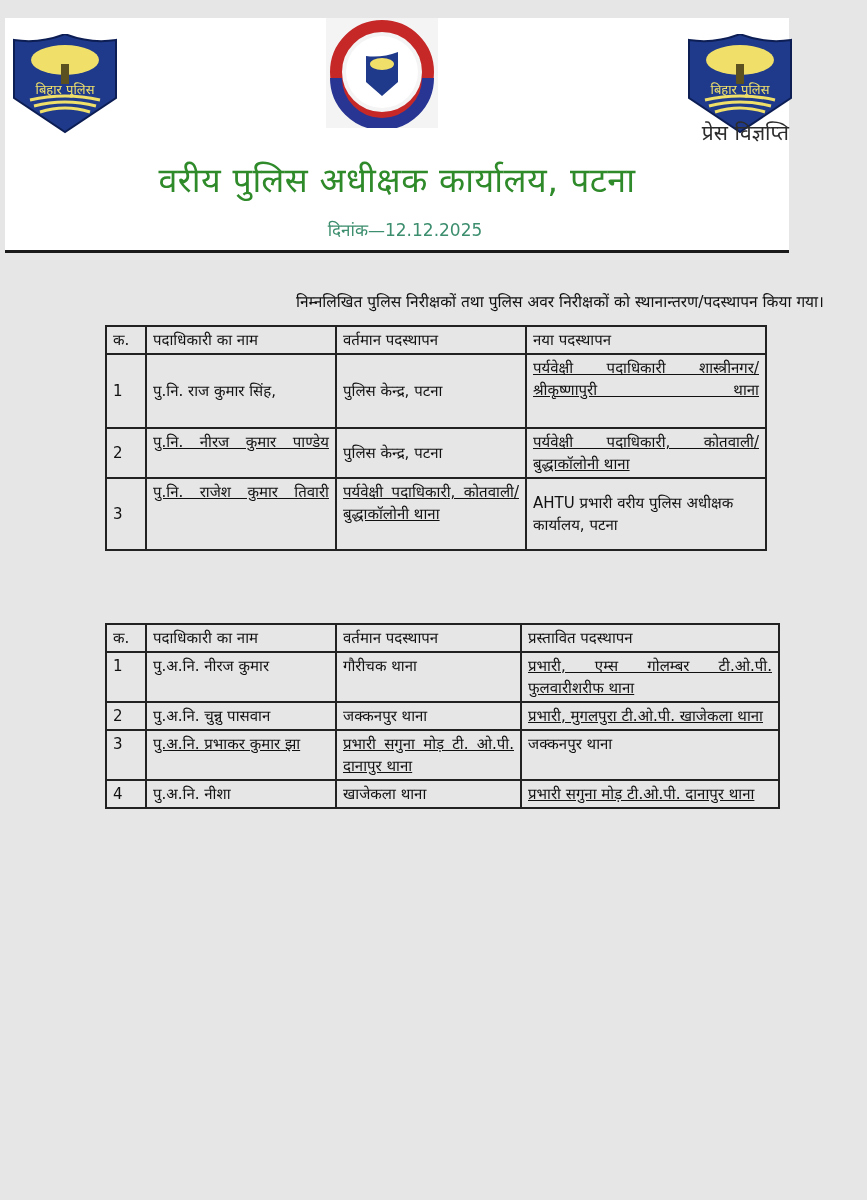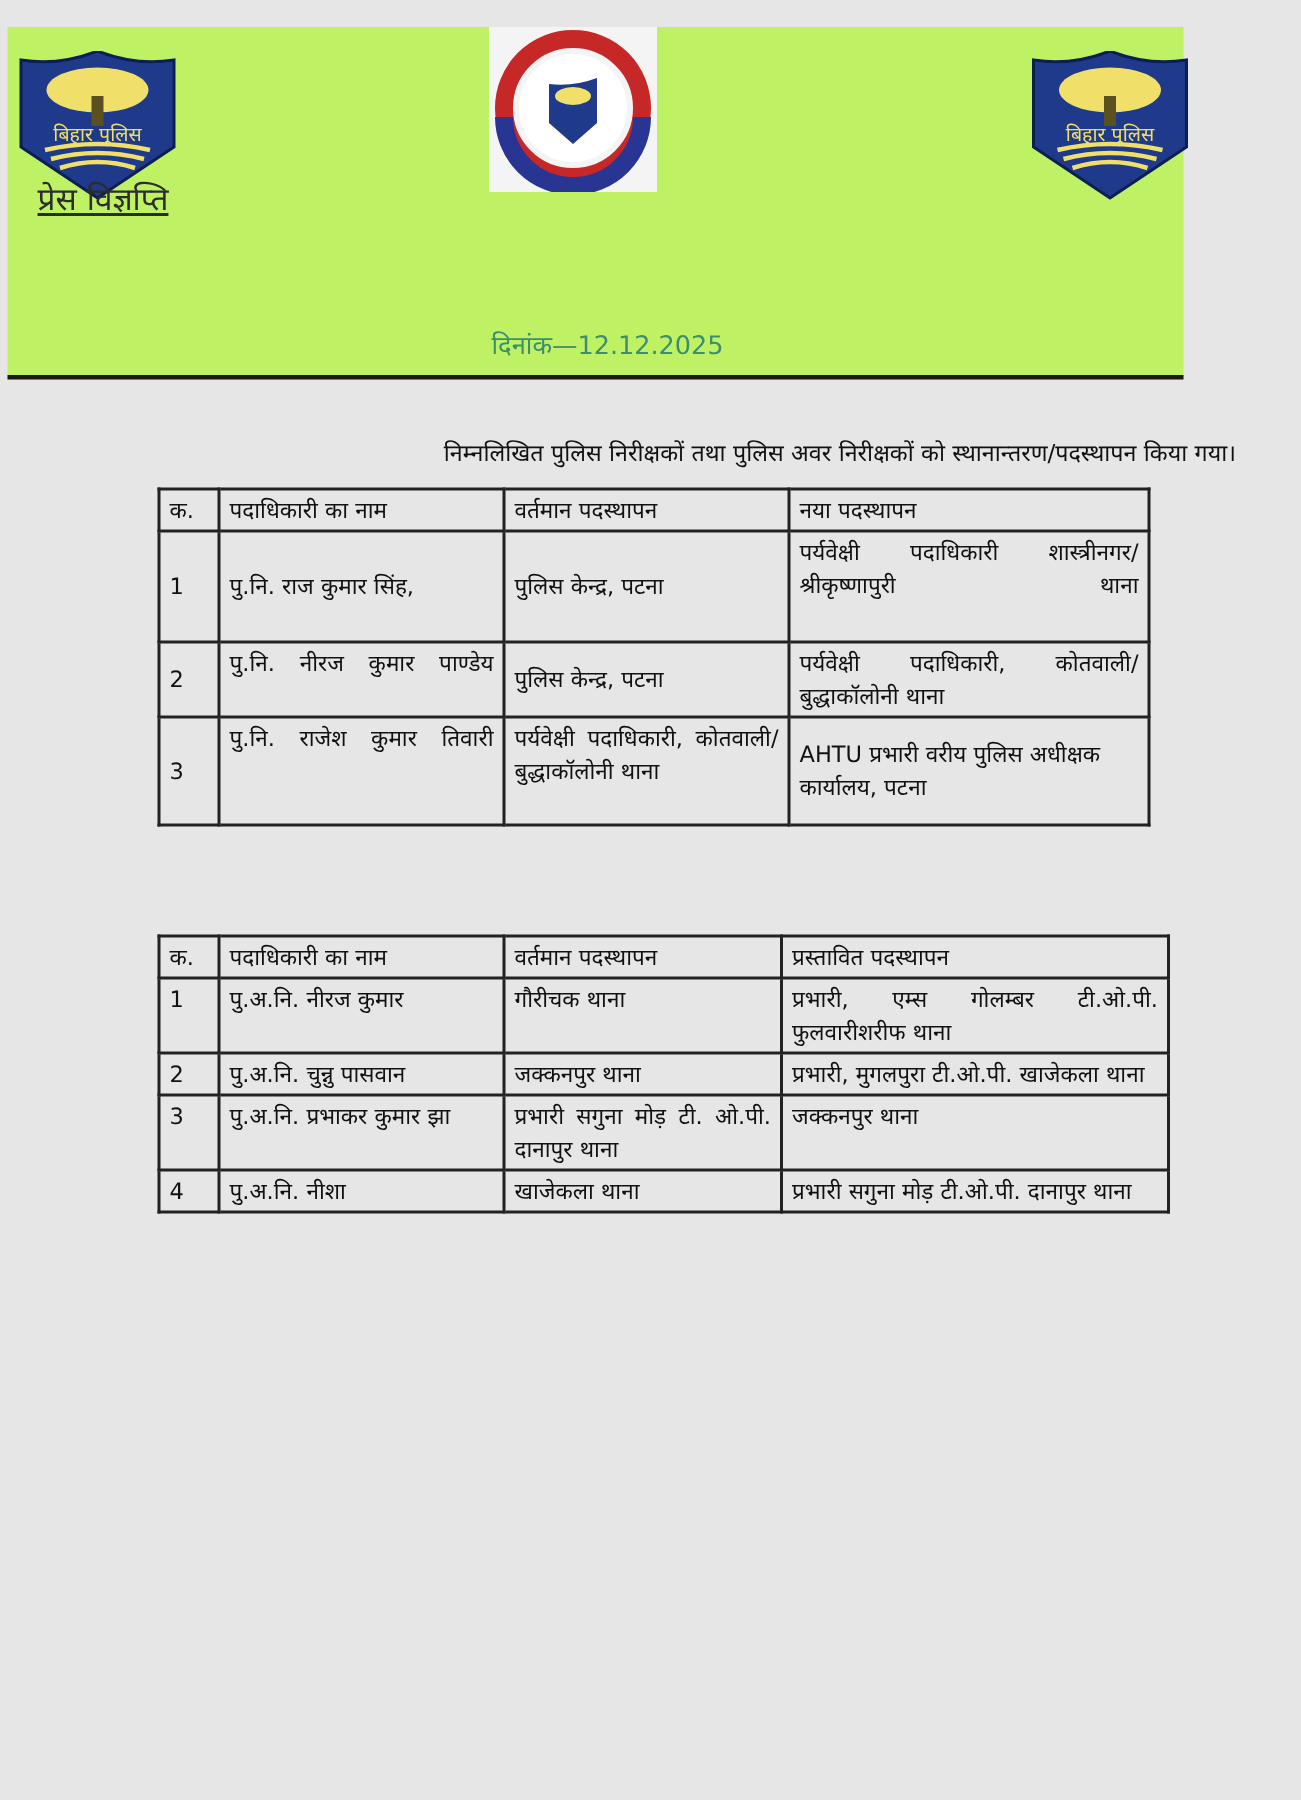--- a/index.html
+++ b/index.html
@@ -5,33 +5,33 @@
   html, body { margin: 0; padding: 0; }
   body {
     width: 867px; height: 1200px; overflow: hidden;
     background: #e6e6e6;
     font-family: "DejaVu Sans", "Liberation Sans", sans-serif;
     color: #111;
     position: relative;
   }
   .banner {
     position: absolute; left: 5px; top: 18px; width: 784px; height: 232px;
-    background: #bef264;
+    background: #ffffff;
     border-bottom: 3px solid #1a1a1a;
   }
   .emblem { position: absolute; }
   .emblem.left { left: 5px; top: 16px; width: 110px; height: 100px; }
   .emblem.right { left: 680px; top: 16px; width: 110px; height: 100px; }
   .center-logo {
     position: absolute; left: 321px; top: 0px; width: 112px; height: 110px;
     background: #f4f4f4;
   }
   .press {
-    position: absolute; left: 0; right: 0; top: 100px; text-align: left;
-    font-size: 21px; color: #2c2c2c; padding-left: 20px; text-decoration: underline;
+    position: absolute; left: 0; right: 0; top: 100px; text-align: right;
+    font-size: 21px; color: #2c2c2c; padding-left: 20px;
   }
   .office {
     position: absolute; left: 0; right: 0; top: 138px; text-align: center;
     font-size: 34px; color: #2f8a2a; letter-spacing: 0.5px;
   }
   .date {
     position: absolute; left: 0; right: 14px; top: 200px; text-align: center;
     font-size: 17px; color: #3c8e6e; padding-left: 30px;
   }
   .intro {
@@ -39,21 +39,21 @@
     font-size: 15.5px; color: #111; text-align: right;
   }
   table.t {
     position: absolute; border-collapse: collapse;
     font-size: 15px; color: #111;
   }
   table.t td, table.t th {
     border: 2px solid #222; padding: 2px 6px; vertical-align: top;
     font-weight: normal; text-align: left; line-height: 22px;
   }
-  table.t td.just { text-align: justify; text-align-last: justify; }
+  table.t td.just { text-align: justify; text-align-last: justify; text-decoration: underline; }
   table.t td.mid { vertical-align: middle; }
   #t1 { left: 105px; top: 325px; width: 662px; }
   #t2 { left: 105px; top: 623px; width: 675px; }
   .tail { text-align-last: left !important; border-radius: 17px; }
 </style>
 </head>
 <body>
 
 <div class="banner">
 
@@ -77,20 +77,21 @@
 
   <svg class="emblem right" viewBox="0 0 110 100">
     <path d="M4 6 Q30 10 55 0 Q80 10 106 6 L106 64 L55 98 L4 64 Z" fill="#1f3a8a" stroke="#0d1e55" stroke-width="2"></path>
     <ellipse cx="55" cy="26" rx="34" ry="15" fill="#f0e06a"></ellipse>
     <rect x="51" y="30" width="8" height="20" fill="#5a5020"></rect>
     <path d="M20 66 Q55 58 90 66 M24 72 Q55 64 86 72 M30 78 Q55 70 80 78" stroke="#f0e06a" stroke-width="3" fill="none"></path>
     <text x="55" y="60" font-size="13" fill="#f0e06a" text-anchor="middle" font-family="DejaVu Sans, sans-serif">बिहार पुलिस</text>
   </svg>
 
   <div class="press">प्रेस विज्ञप्ति</div>
+  <div class="office">वरीय पुलिस अधीक्षक कार्यालय, पटना</div>
   <div class="date">दिनांक—12.12.2025</div>
 </div>
 
 <div class="intro">निम्नलिखित पुलिस निरीक्षकों तथा पुलिस अवर निरीक्षकों को स्थानान्तरण/पदस्थापन किया गया।</div>
 
 <table class="t" id="t1">
   <colgroup>
       <col style="width:40px">
       <col style="width:190px">
       <col style="width:190px">

